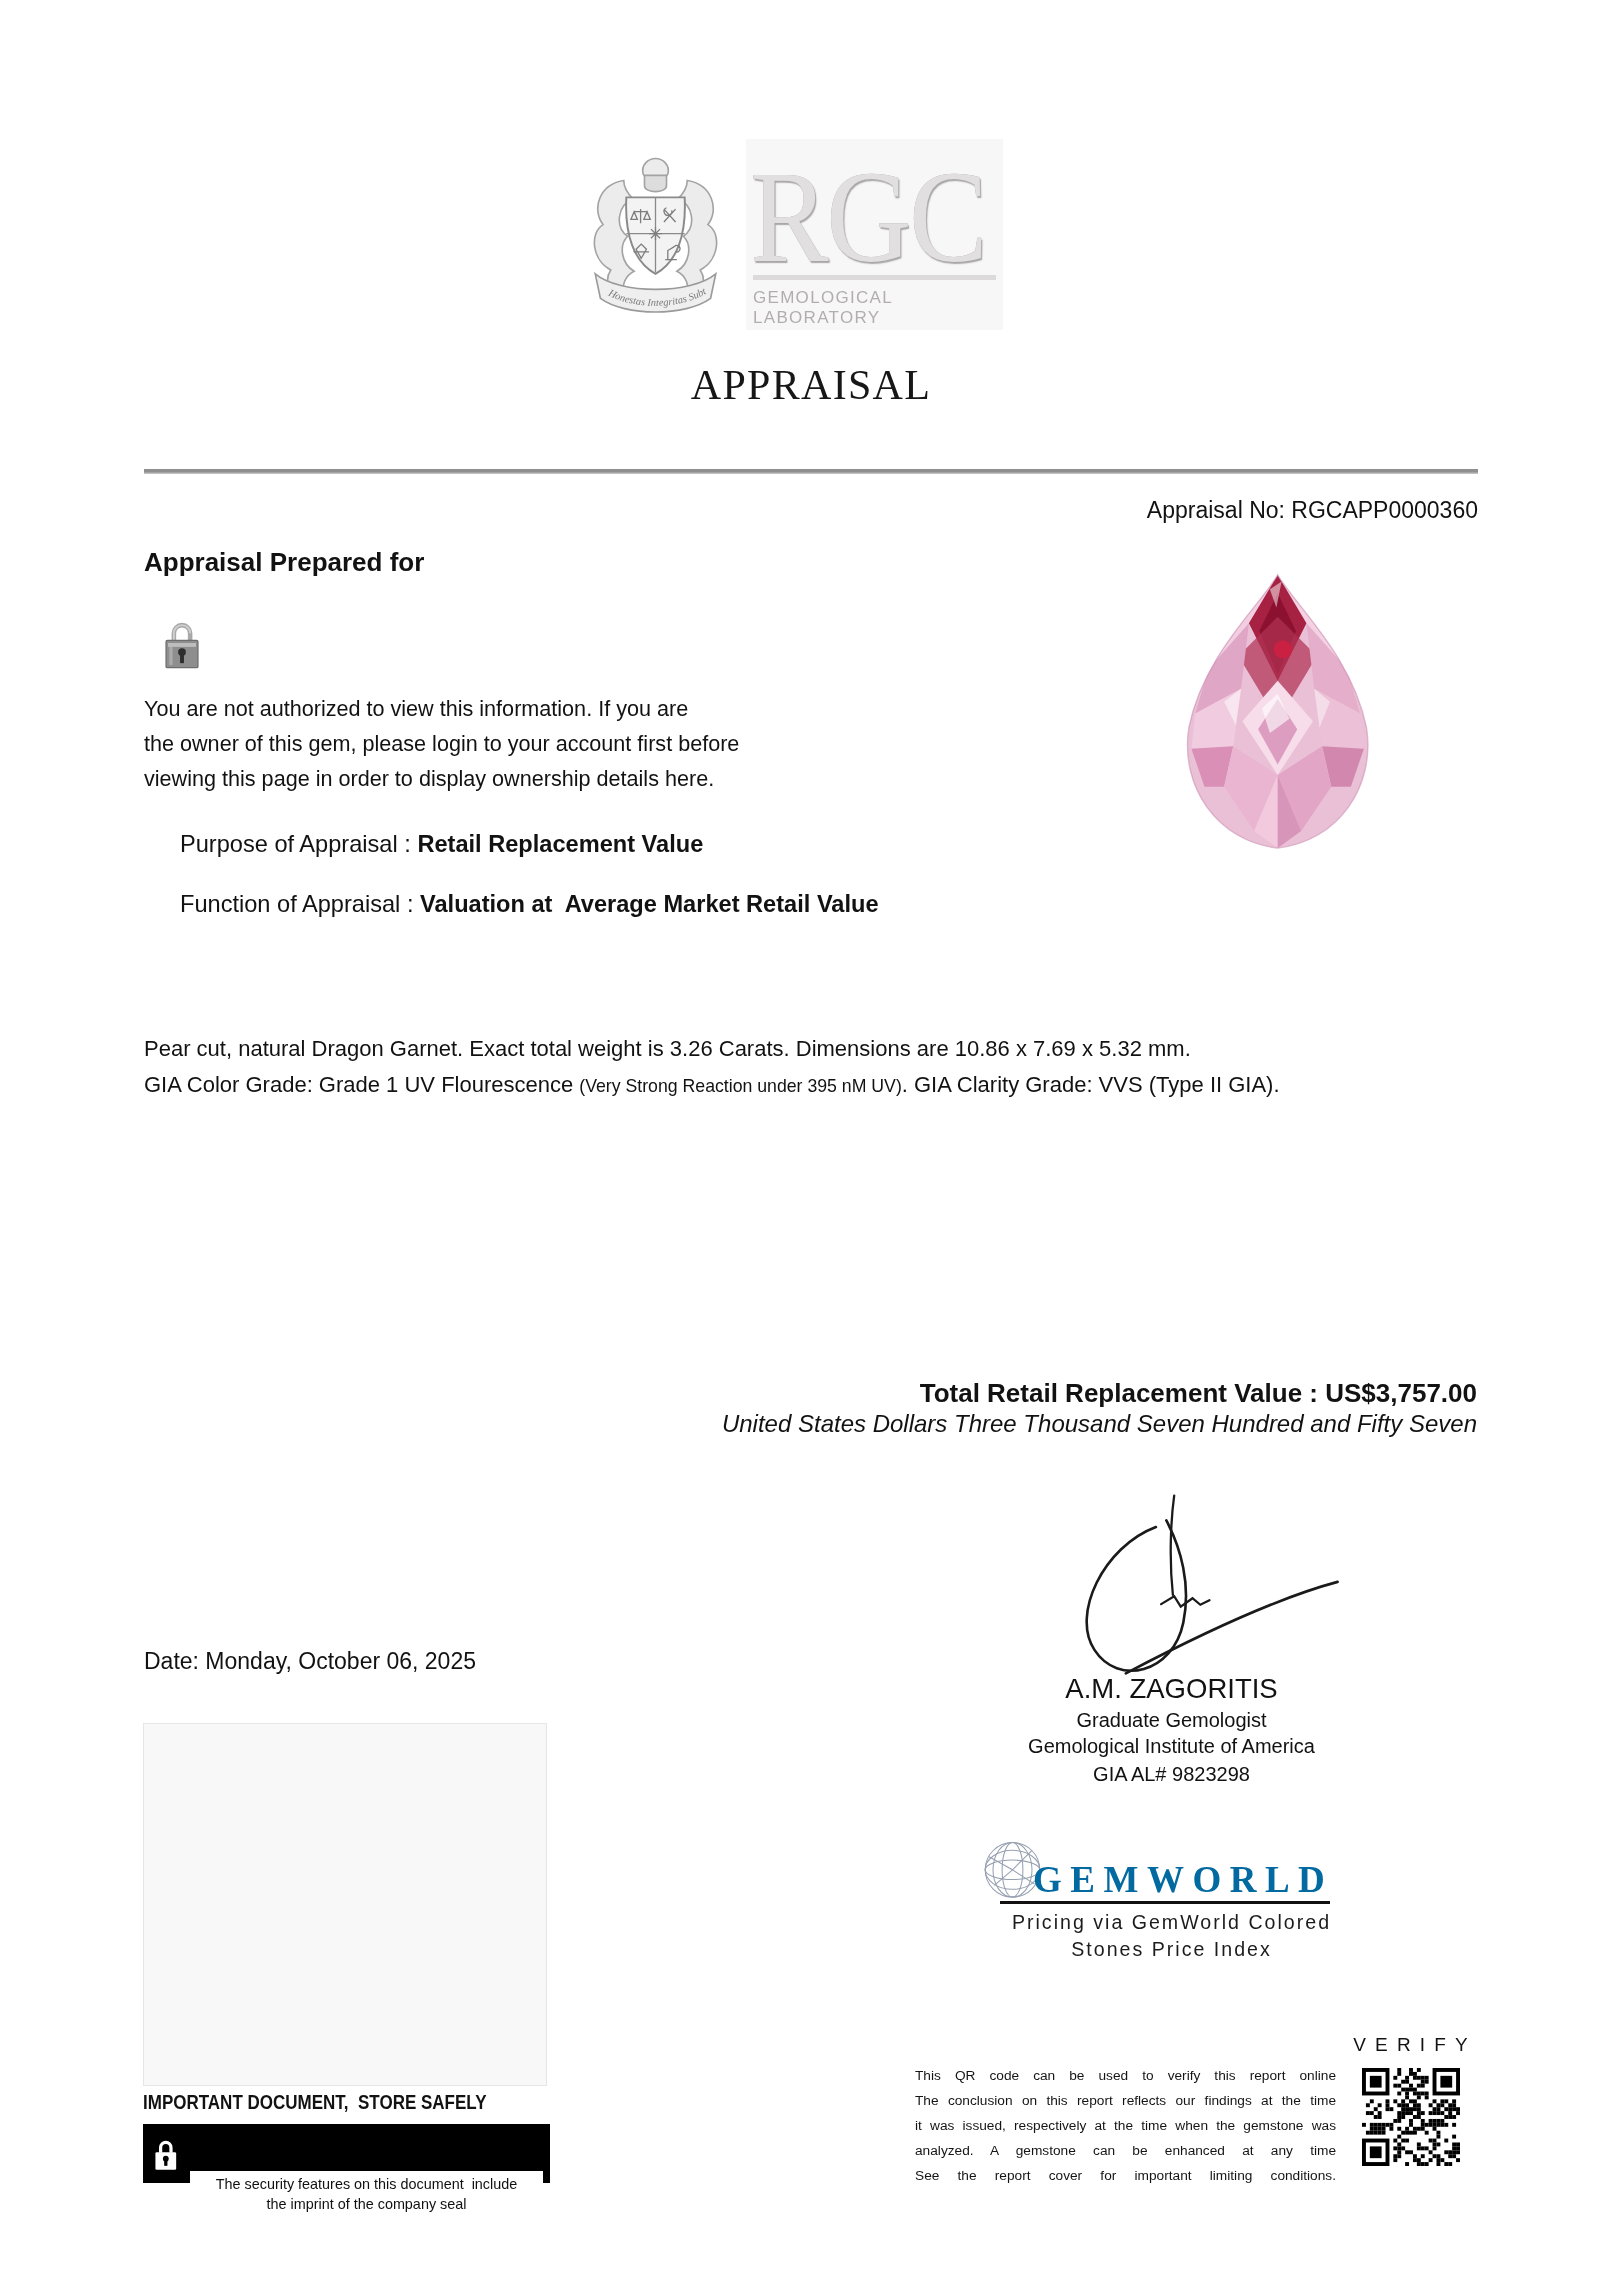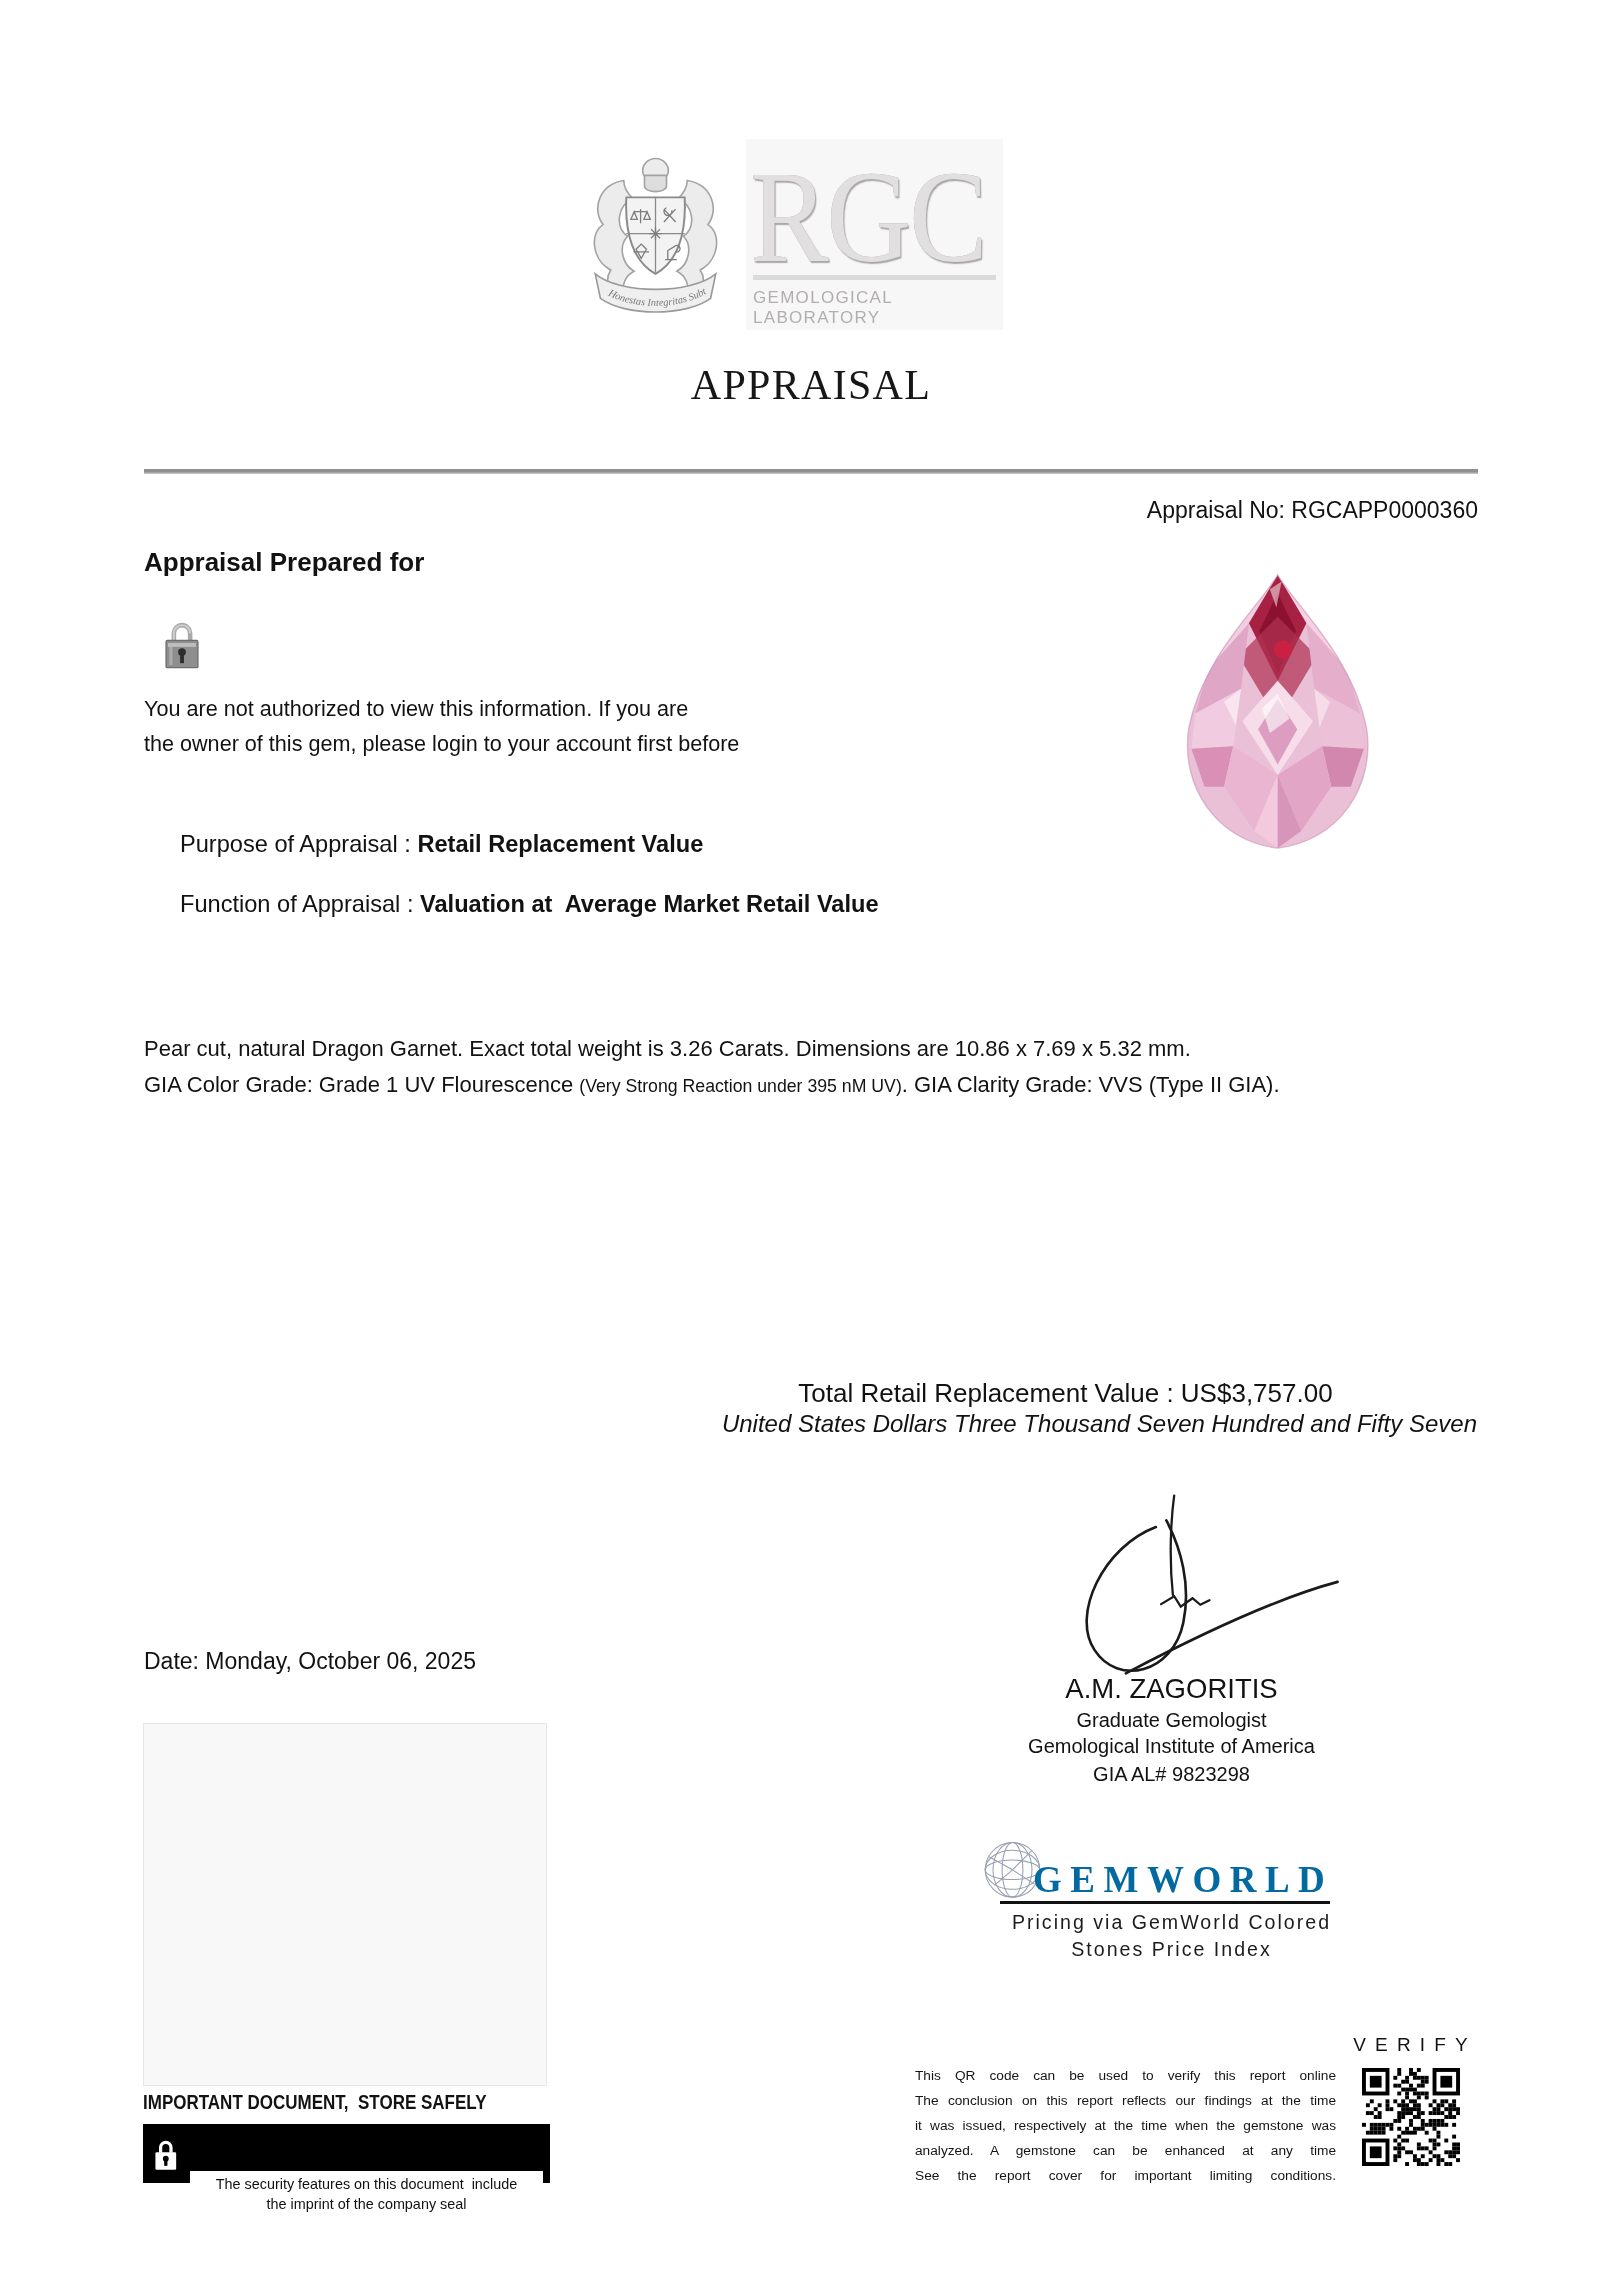--- a/index.html
+++ b/index.html
@@ -26,21 +26,21 @@
   .lock-top{left:164px;top:617px;width:36px;height:52px;}
   .notice{left:144px;top:691px;width:720px;font-size:21.6px;line-height:35px;}
   .meta-line{left:144px;font-size:23.6px;margin-left:36px;}
   .meta-purpose{top:831px;}
   .meta-function{top:891px;}
   .meta-line b{font-weight:bold;}
   .gem-photo{left:1178px;top:571px;width:200px;height:281px;}
   .description{left:144px;top:1031px;width:1338px;font-size:22px;line-height:36px;}
   .description .small{font-size:17.7px;}
   .valuation{left:654px;top:1378px;width:823px;text-align:right;}
-  .valuation .total{font-size:26px;font-weight:normal;line-height:31px;text-align:center;}
+  .valuation .total{font-size:26px;font-weight:bold;line-height:31px;}
   .valuation .words{font-size:24px;font-style:italic;line-height:30px;}
   .date-line{left:144px;top:1648px;font-size:23px;}
   
   .signature{left:1063px;top:1493px;width:291px;height:183px;}
   .signer{left:975px;width:393px;text-align:center;}
   .signer-name{top:1673px;font-size:27.5px;}
   .signer-title{top:1709px;font-size:20px;}
   .signer-inst{top:1735px;font-size:20px;}
   .signer-lic{top:1763px;font-size:20px;}
   
@@ -116,20 +116,21 @@
     <rect x="3" y="36" width="49" height="42" rx="2" fill="#8e8e8e" stroke="#6d6d6d" stroke-width="2"></rect>
     <rect x="6" y="40" width="43" height="6" fill="#c6c6c6" opacity="0.85"></rect>
     <rect x="8" y="46" width="5" height="28" fill="#c0c0c0" opacity="0.6"></rect>
     <circle cx="27.5" cy="54" r="6" fill="#2e2e2e"></circle>
     <rect x="24.5" y="55" width="6" height="16" fill="#2e2e2e"></rect>
   </svg>
 
   <div class="abs notice">
     <div>You are not authorized to view this information. If you are</div>
     <div>the owner of this gem, please login to your account first before</div>
+    <div>viewing this page in order to display ownership details here.</div>
   </div>
 
   <div class="abs meta-line meta-purpose">
     <span class="pre">Purpose of Appraisal : </span><b>Retail Replacement Value</b>
   </div>
   <div class="abs meta-line meta-function">
     <span class="pre">Function of Appraisal : </span><b class="pre">Valuation at  Average Market Retail Value</b>
   </div>
 
   <svg class="abs gem-photo" viewBox="0 0 305 430">

